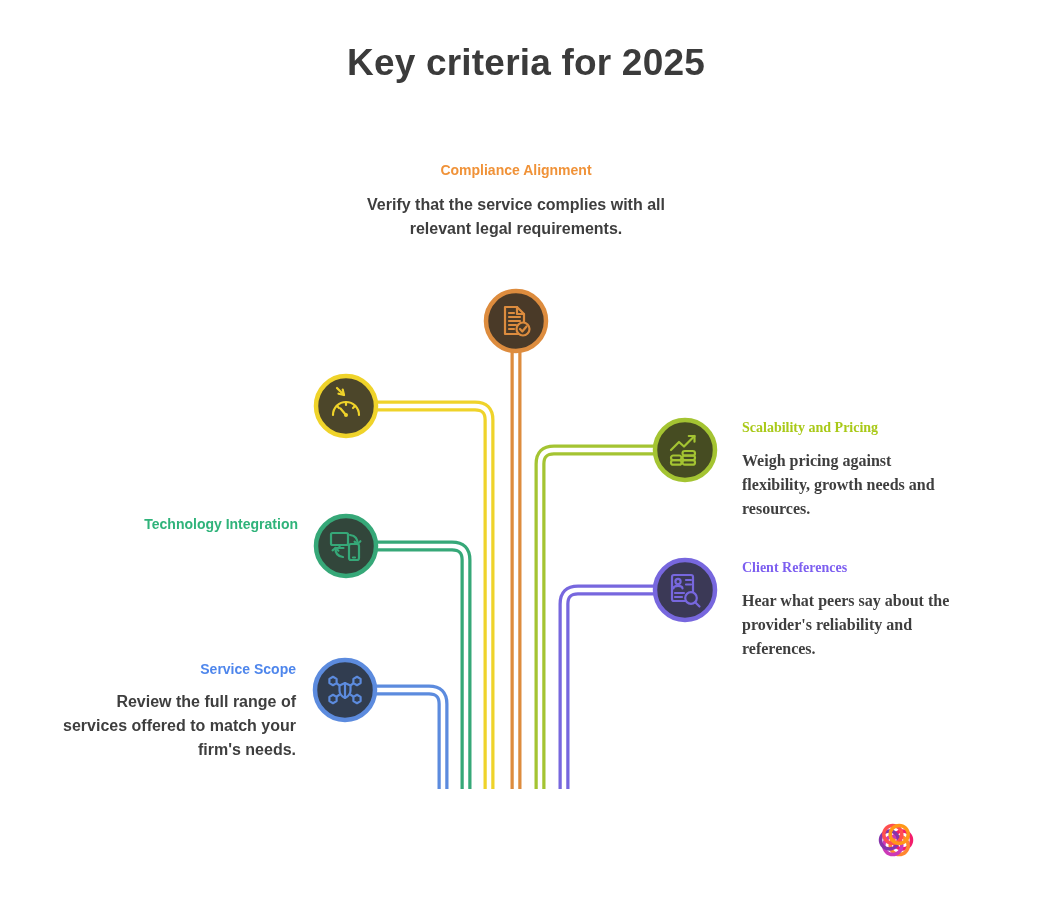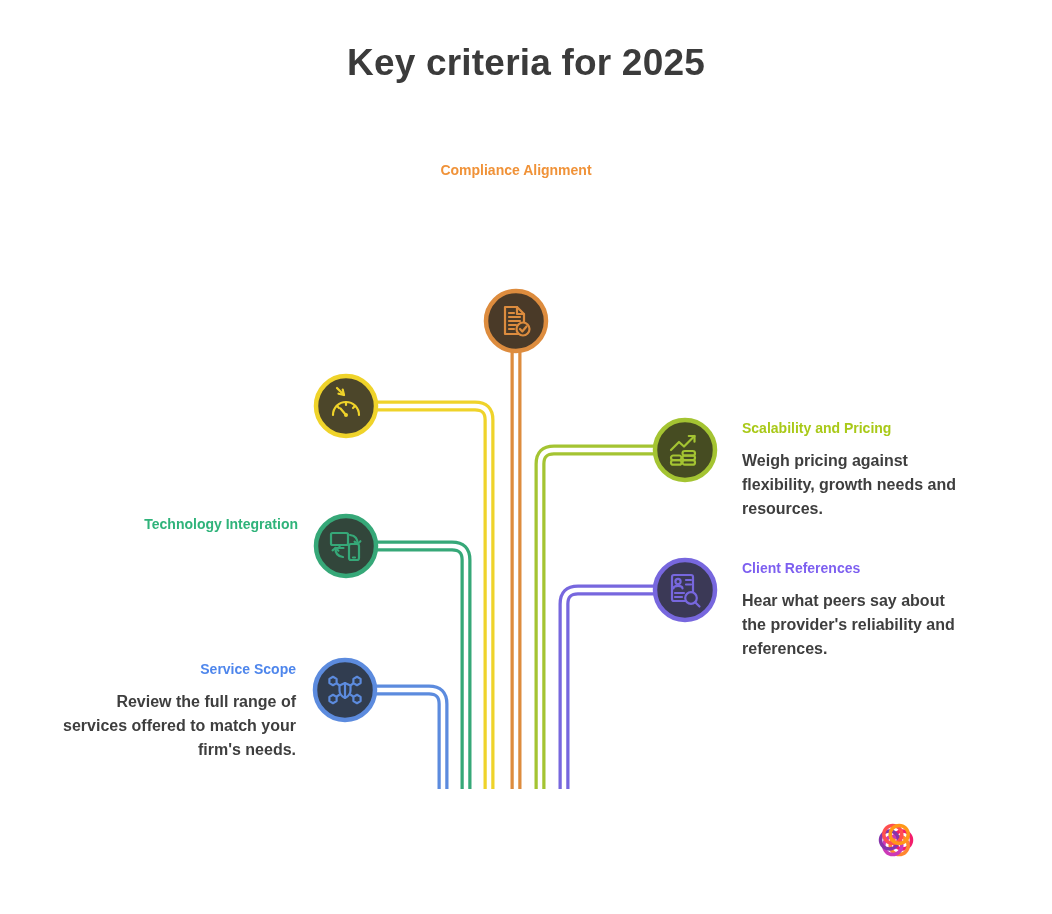--- a/index.html
+++ b/index.html
@@ -10,21 +10,21 @@
   #title{
     position:absolute;left:0;top:42px;width:1052px;margin:0;
     text-align:center;font-size:37px;font-weight:bold;color:#3b3b3b;letter-spacing:.2px;
   }
   #diagram{position:absolute;left:0;top:0;}
   .block{position:absolute;margin:0;}
   .block h2{margin:0;font-size:14px;font-weight:bold;line-height:1.2;}
   .block p{margin:12px 0 0 0;font-size:16px;font-weight:600;line-height:1.5;color:#3e3e3e;}
   .center{text-align:center;}
   .right{text-align:right;}
-  .left{text-align:left;}
+  .left{text-align:left;font-family:Liberation Serif, serif;}
   #b-compliance{left:336px;top:162px;width:360px;}
   #b-compliance p{max-width:330px;margin:14px auto 0;}
   #b-response{left:70px;top:370px;width:228px;}
   #b-technology{left:55px;top:516px;width:243px;}
   #b-service{left:53px;top:661px;width:243px;}
   #b-scalability{left:742px;top:420px;width:218px;}
   #b-client{left:742px;top:560px;width:230px;}
   .hd-orange{color:#F09238;}
   .hd-yellow{color:#F2CE16;}
   .hd-green{color:#2FB37A;}
@@ -123,20 +123,21 @@
       <path d="M-11.5,-1.5 C-11.5,-5 -2.5,-5 -2.5,-1.5"></path>
       <path d="M1,-10 H6 M1,-5.5 H6"></path>
       <path d="M-10,3 H-1 M-10,7 H-3"></path>
       <circle cx="6" cy="8" r="5.8" fill="#3B3956"></circle>
       <path d="M10.2,12.2 L14.5,16.5"></path>
     </g>
   </svg>
 
   <section class="block center" id="b-compliance">
     <h2 class="hd-orange">Compliance Alignment</h2>
+    <p>Verify that the service complies with all relevant legal requirements.</p>
   </section>
 
   <section class="block right" id="b-response">
   </section>
 
   <section class="block right" id="b-technology">
     <h2 class="hd-green">Technology Integration</h2>
   </section>
 
   <section class="block right" id="b-service">

